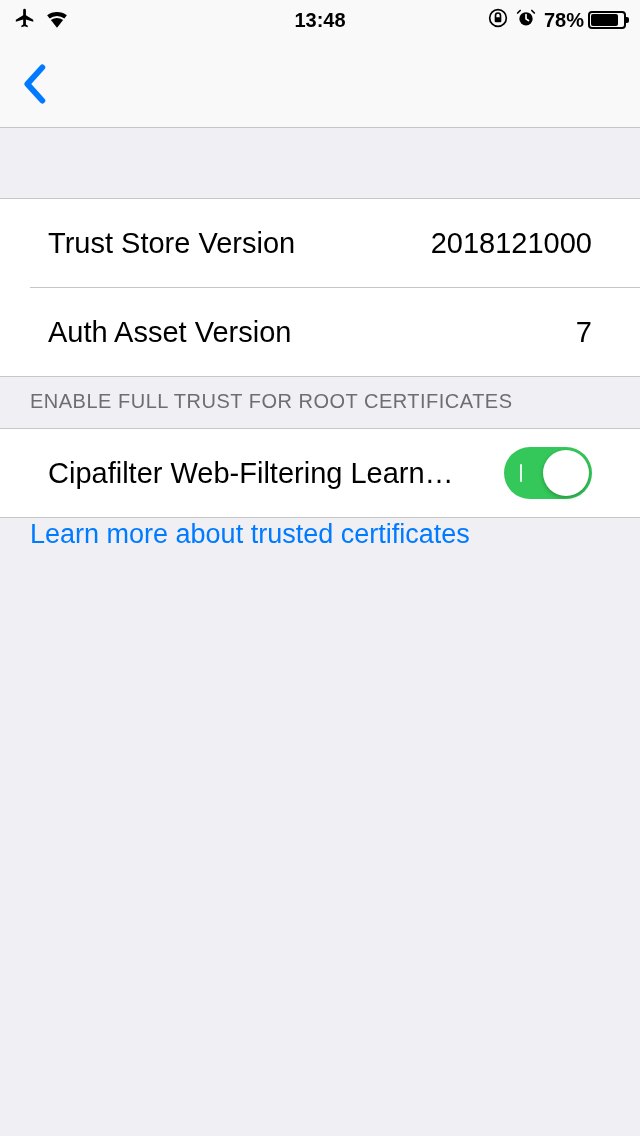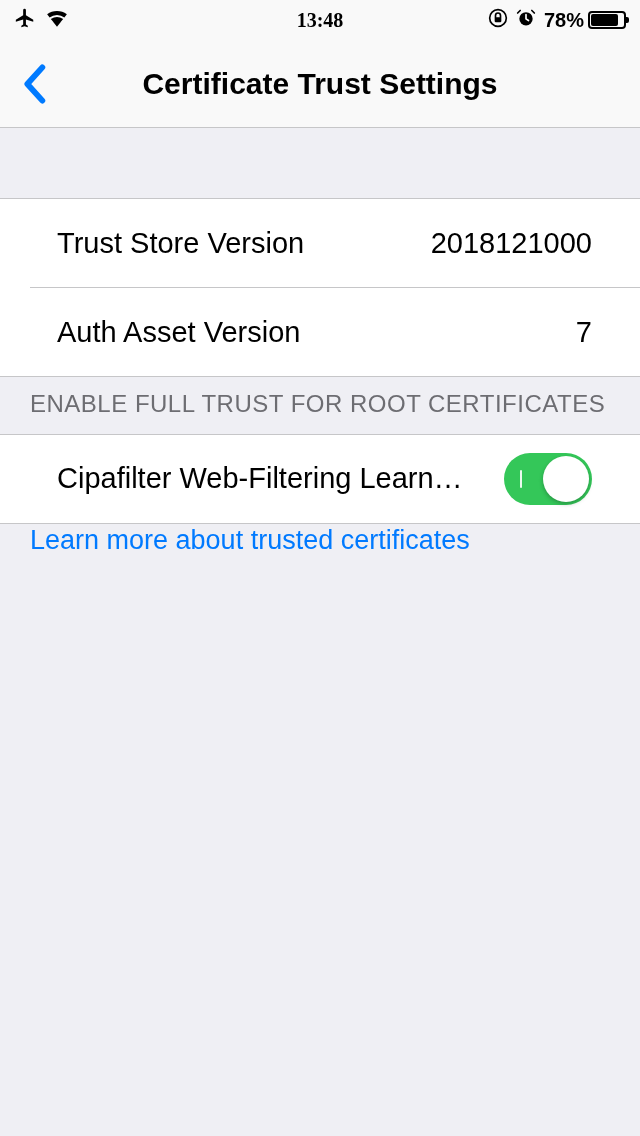--- a/index.html
+++ b/index.html
@@ -23,28 +23,28 @@
       align-items: center;
       justify-content: space-between;
       padding: 0 14px;
       background: #f9f9f9;
       color: #000;
       font-size: 20px;
       font-weight: 600;
     }
     .status-left, .status-right {
       display: flex;
+      align-items: center;
       gap: 8px;
     }
     .status-center {
       position: absolute;
       left: 50%;
       transform: translateX(-50%);
       font-weight: 600;
-      font-family: Liberation Serif, serif;
     }
     .battery {
       display: inline-flex;
       align-items: center;
       gap: 4px;
     }
     .battery-icon {
       width: 38px;
       height: 18px;
       border: 2px solid #000;
@@ -99,39 +99,38 @@
       color: #000;
     }
 
     
     .section-gap {
       height: 70px;
     }
     .section-header {
       padding: 10px 30px 12px;
       color: #6d6d72;
-      font-size: 24px;
+      font-size: 20px;
       letter-spacing: 0.5px;
       text-transform: uppercase;
       line-height: 1.45;
     }
     .cell-group {
       background: #fff;
       border-top: 1px solid #c6c6c8;
       border-bottom: 1px solid #c6c6c8;
     }
     .cell {
       display: flex;
       align-items: center;
       justify-content: space-between;
       min-height: 88px;
       padding: 0 48px;
       font-size: 29px;
       color: #000;
-      margin-left: 9px;
     }
     .cell-group .cell:not(:first-child) {
       
     }
     .cell-sep {
       height: 1px;
       background: #c6c6c8;
       margin-left: 30px;
     }
     .cell-label {
@@ -225,21 +224,20 @@
     </span>
   </div>
 </div>
 
 <div class="nav-bar">
   <div class="back-btn">
     <svg width="28" height="40" viewBox="0 0 14 24">
       <path d="M12 2L3 12l9 10" stroke="#007aff" stroke-width="3.5" fill="none" stroke-linecap="round" stroke-linejoin="round"></path>
     </svg>
   </div>
-  <div class="nav-title">Certificate Trust Settings</div>
 </div>
 
 <div class="section-gap"></div>
 
 <div class="cell-group">
   <div class="cell">
     <span class="cell-label">Trust Store Version</span>
     <span class="cell-value">2018121000</span>
   </div>
   <div class="cell-sep"></div>

